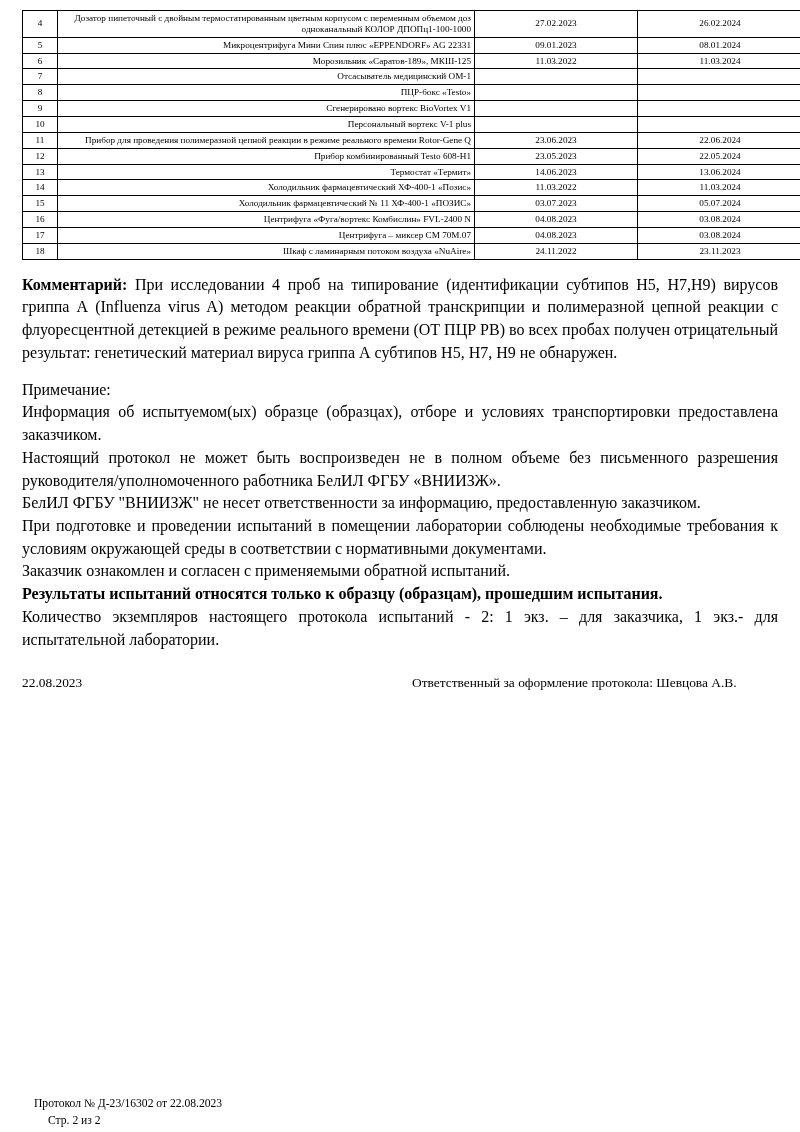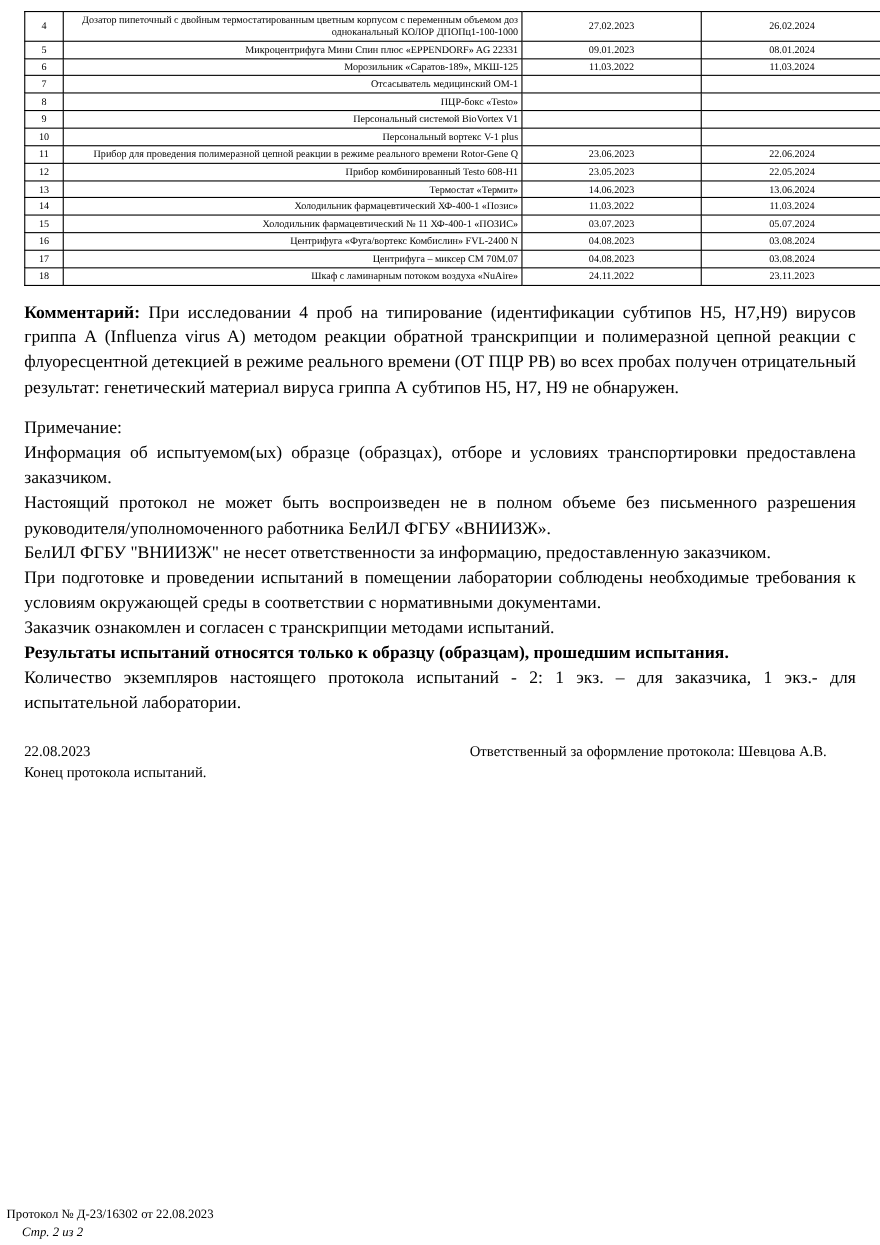--- a/index.html
+++ b/index.html
@@ -78,54 +78,52 @@
     font-weight: bold;
     margin-top: 0;
   }
   
   .sign-row {
     margin-top: 22px;
     font-size: 13.4px;
     line-height: 1.42;
     display: flex;
     justify-content: flex-start;
-    gap: 15px;
   }
   .sign-date {
     width: 390px;
   }
   .sign-resp {
     flex: 1;
   }
   .end-line {
     font-size: 13.4px;
     line-height: 1.42;
     margin-top: 0;
   }
   
   .footer {
     position: absolute;
-    left: 6px;
+    left: 34px;
     right: 22px;
     bottom: 12px;
     font-size: 11.6px;
     line-height: 1.45;
   }
   .footer-row1 {
     display: block;
   }
   .footer-row2 {
     display: flex;
     justify-content: space-between;
     align-items: baseline;
   }
   .footer-page {
     white-space: nowrap;
     padding-left: 14px;
-    font-style: italic;
   }
 </style>
 </head>
 <body>
 
 <div class="page">
 
   <table class="equipment">
     <tbody>
       <tr>
@@ -153,21 +151,21 @@
         <td class="col-d2"></td>
       </tr>
       <tr>
         <td class="col-num">8</td>
         <td class="col-name">ПЦР-бокс «Testo»</td>
         <td class="col-d1"></td>
         <td class="col-d2"></td>
       </tr>
       <tr>
         <td class="col-num">9</td>
-        <td class="col-name">Персональный системой BioVortex V1</td>
+        <td class="col-name">Сгенерировано вортекс BioVortex V1</td>
         <td class="col-d1"></td>
         <td class="col-d2"></td>
       </tr>
       <tr>
         <td class="col-num">10</td>
         <td class="col-name">Персональный вортекс V-1 plus</td>
         <td class="col-d1"></td>
         <td class="col-d2"></td>
       </tr>
       <tr>
@@ -221,29 +219,28 @@
     </tbody>
   </table>
 
   <p class="block comment"><b>Комментарий:</b><span> При исследовании 4 проб на типирование (идентификации субтипов H5, H7,H9) вирусов гриппа А (Influenza virus A) методом реакции обратной транскрипции и полимеразной цепной реакции с флуоресцентной детекцией в режиме реального времени (ОТ ПЦР РВ) во всех пробах получен отрицательный результат: генетический материал вируса гриппа А субтипов H5, H7, H9 не обнаружен.</span></p>
 
   <p class="block note-title">Примечание:</p>
   <p class="block note-line justify">Информация об испытуемом(ых) образце (образцах), отборе и условиях транспортировки предоставлена заказчиком.</p>
   <p class="block note-line justify">Настоящий протокол не может быть воспроизведен не в полном объеме без письменного разрешения руководителя/уполномоченного работника БелИЛ ФГБУ «ВНИИЗЖ».</p>
   <p class="block note-line">БелИЛ ФГБУ "ВНИИЗЖ" не несет ответственности за информацию, предоставленную заказчиком.</p>
   <p class="block note-line justify">При подготовке и проведении испытаний в помещении лаборатории соблюдены необходимые требования к условиям окружающей среды в соответствии с нормативными документами.</p>
-  <p class="block note-line">Заказчик ознакомлен и согласен с транскрипции методами испытаний.</p>
+  <p class="block note-line">Заказчик ознакомлен и согласен с применяемыми обратной испытаний.</p>
   <p class="block bold-line">Результаты испытаний относятся только к образцу (образцам), прошедшим испытания.</p>
   <p class="block note-line justify">Количество экземпляров настоящего протокола испытаний - 2: 1 экз. – для заказчика, 1 экз.- для испытательной лаборатории.</p>
 
   <div class="sign-row">
     <div class="sign-date">22.08.2023</div>
     <div class="sign-resp">Ответственный за оформление протокола: Шевцова А.В.</div>
   </div>
-  <p class="end-line">Конец протокола испытаний.</p>
 
   <div class="footer">
     <div class="footer-row1">Протокол № Д-23/16302 от 22.08.2023</div>
     <div class="footer-row2">
       <span class="footer-page">Стр. 2 из 2</span>
     </div>
   </div>
 
 </div>
 

